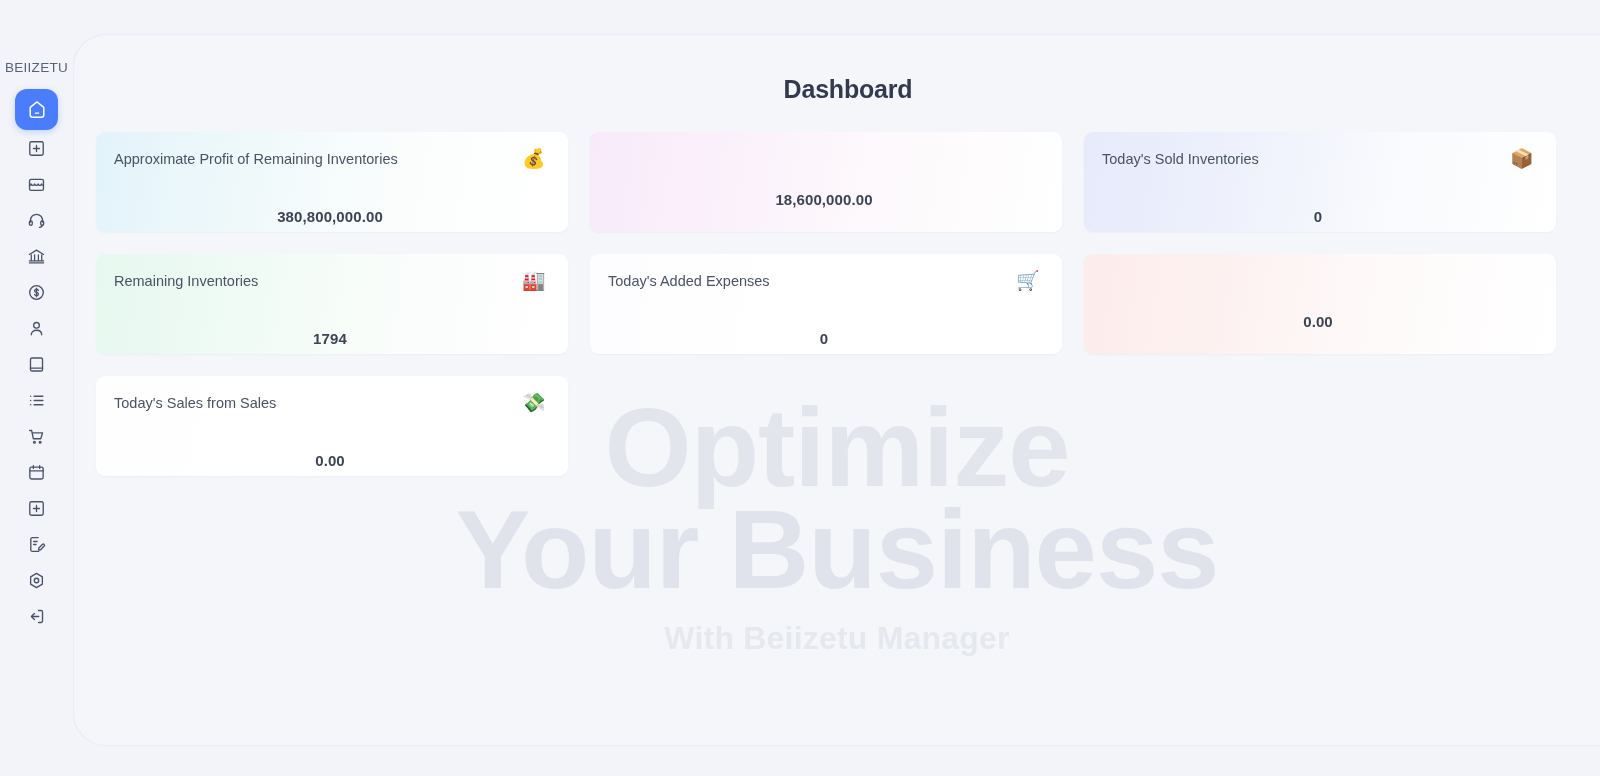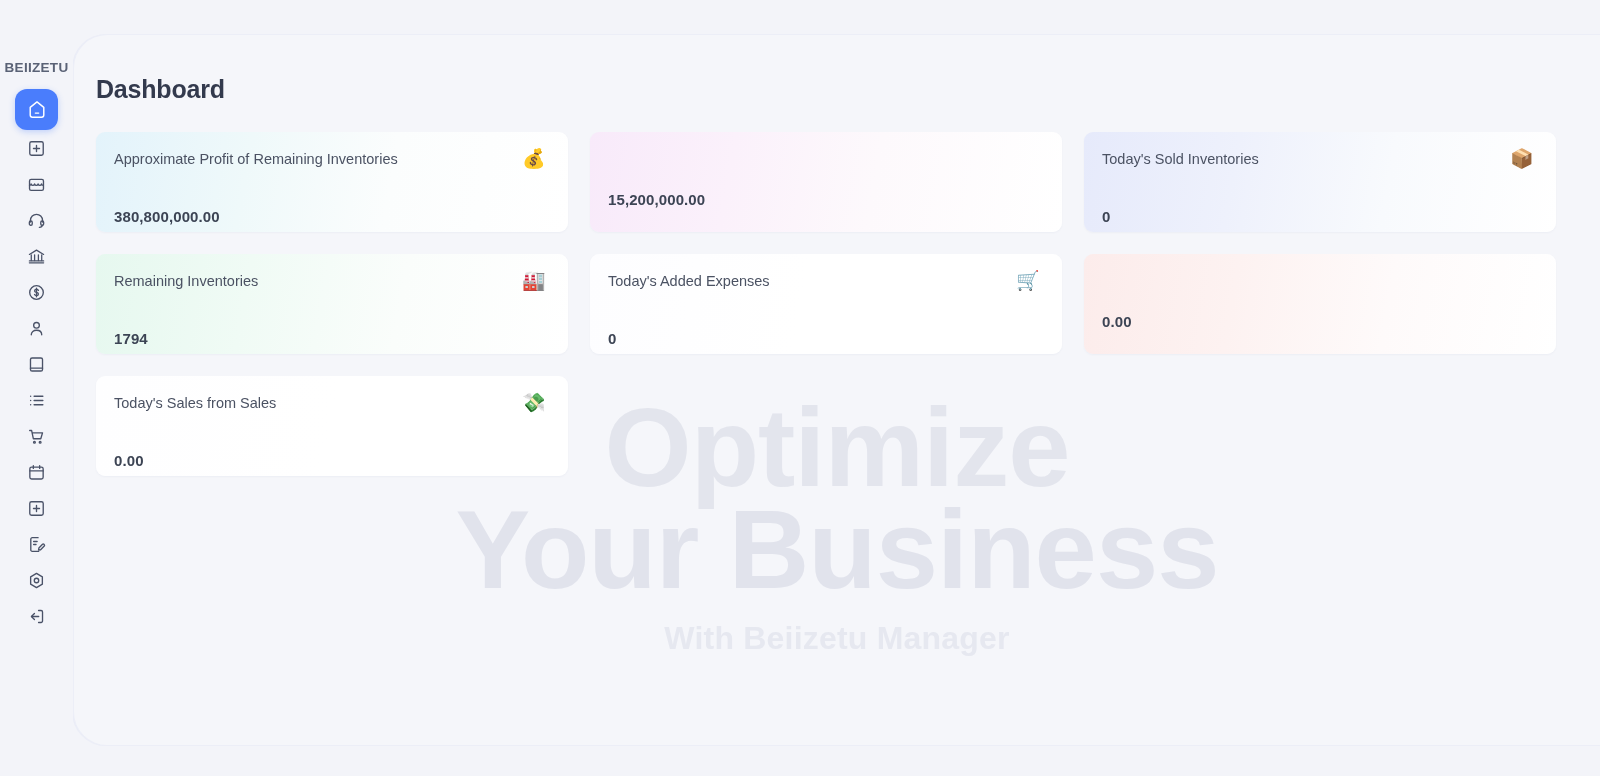--- a/index.html
+++ b/index.html
@@ -33,21 +33,21 @@
     align-items: center;
     padding-top: 60px;
     position: relative;
     z-index: 5;
   }
 
   .brand {
     font-size: 13.5px;
     letter-spacing: 0.3px;
     color: #5a6276;
-    font-weight: 700;
+    font-weight: 400;
     margin-bottom: 14px;
     white-space: nowrap;
     font-family: "Liberation Sans", sans-serif;
   }
 
   .nav-list {
     display: flex;
     flex-direction: column;
     align-items: center;
     gap: 0px;
@@ -132,20 +132,21 @@
     color: #e6e8f0;
     margin-top: 16px;
     letter-spacing: 0.2px;
   }
 
   
   .content {
     position: relative;
     z-index: 2;
     padding: 40px 0 0 22px;
+    text-align: center;
   }
 
   .page-title {
     font-size: 25px;
     font-weight: 700;
     color: #333a4d;
     letter-spacing: -0.2px;
     margin-bottom: 28px;
     padding-left: 0px;
   }
@@ -374,21 +375,21 @@
 
           <div class="card g-blue">
             <div class="card-top">
               <div class="card-label">Approximate Profit of Remaining Inventories</div>
               <div class="card-icon">💰</div>
             </div>
             <div class="card-value">380,800,000.00</div>
           </div>
 
           <div class="card g-pink">
-            <div class="card-value">15,200,000.00</div>
+            <div class="card-value">18,600,000.00</div>
           </div>
 
           <div class="card g-violet">
             <div class="card-top">
               <div class="card-label">Today's Sold Inventories</div>
               <div class="card-icon">📦</div>
             </div>
             <div class="card-value">0</div>
           </div>
 

